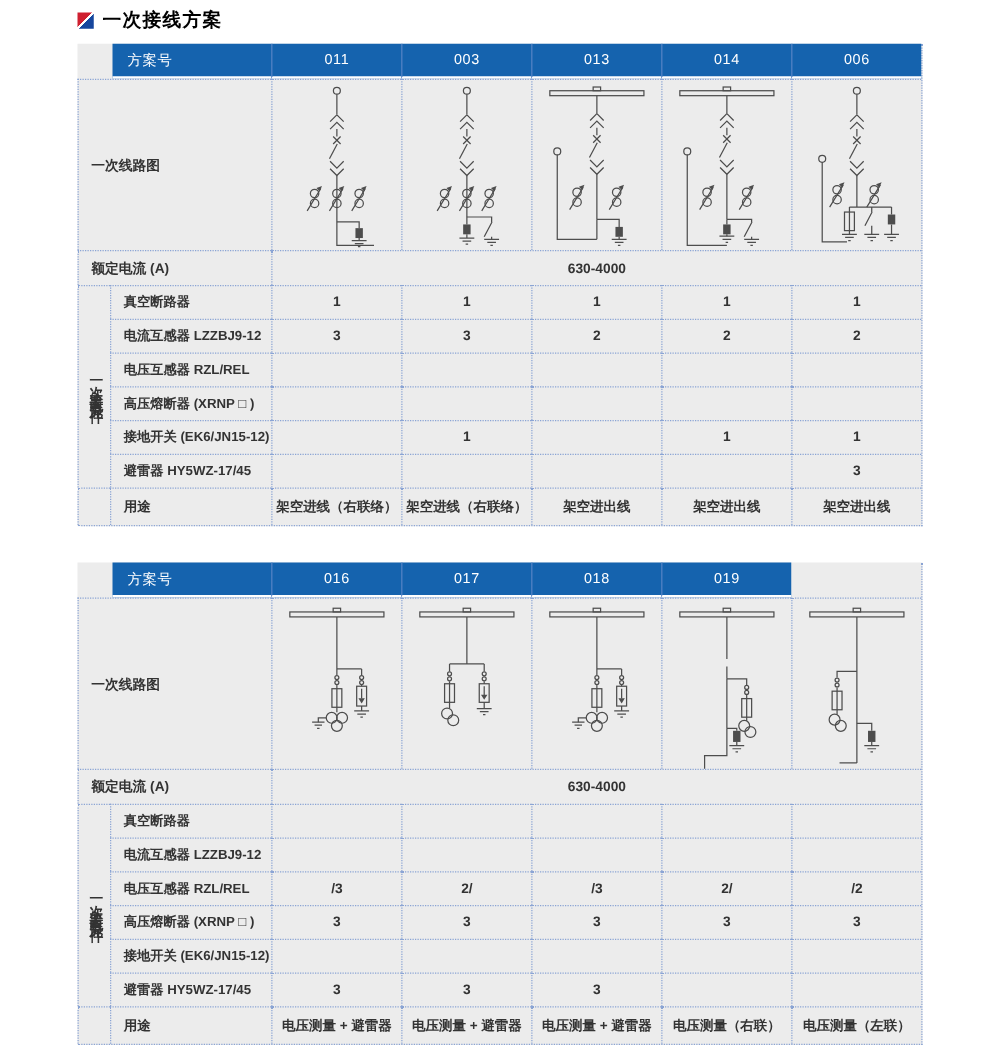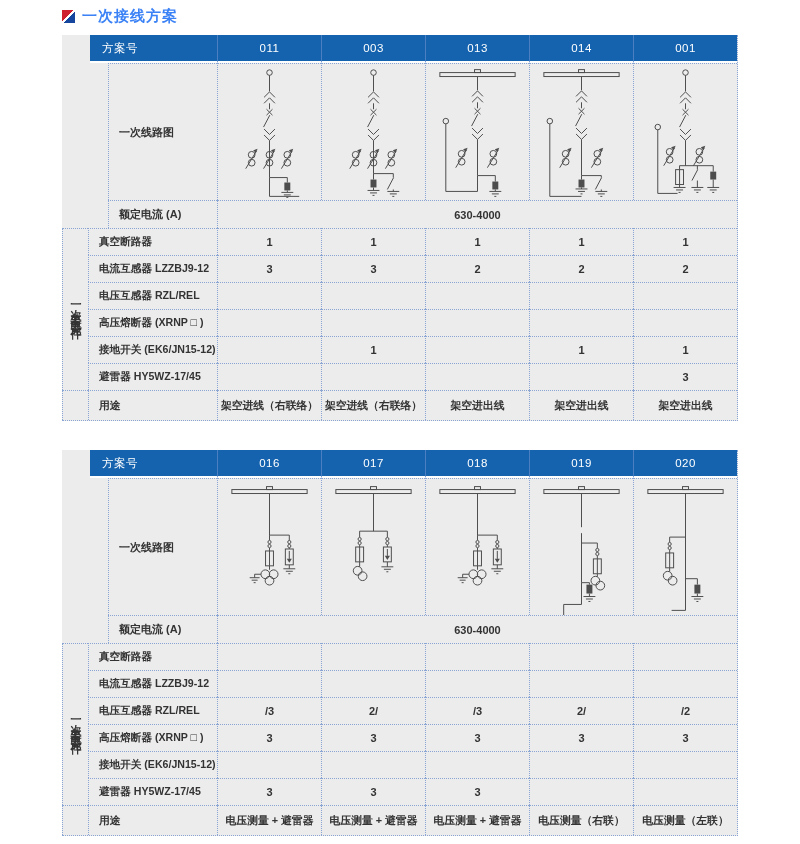--- a/index.html
+++ b/index.html
@@ -1,34 +1,34 @@
 <!DOCTYPE html>
 <html><head>
 <meta charset="utf-8">
 <style>
   html,body{margin:0;padding:0;background:#fff;}
   .page{position:relative;width:800px;height:844px;background:#fff;overflow:hidden;
         font-family:"Liberation Sans","DejaVu Sans",sans-serif;}
   .title-row{position:absolute;left:62px;top:7px;display:flex;align-items:center;gap:7px;}
   .title-icon{width:13px;height:13px;display:inline-block;
       background:linear-gradient(135deg,#cf2030 46%,#ffffff 46%,#ffffff 54%,#16469d 54%);}
-  .title-text{font-size:15px;font-weight:bold;color:#3b82f6;letter-spacing:1px;}
+  .title-text{font-size:15px;font-weight:bold;color:#000000;letter-spacing:1px;}
   .scheme-table{position:absolute;left:62px;display:grid;
       grid-template-columns:26px 129px repeat(5,104px);
       grid-template-rows:28px 137px 28px repeat(6,27px) 30px;
       background:#ececec;border-right:1px dotted #8aa4d4;border-bottom:1px dotted #8aa4d4;}
   #table-0{top:35px;} #table-1{top:450px;}
   .hcell{background:#1563ae;color:#fff;display:flex;align-items:center;justify-content:center;
       font-size:11.5px;letter-spacing:.5px;border-bottom:2px solid #fff;}
   .hcell.hlabel{justify-content:flex-start;padding-left:12px;grid-column:1/3;margin-left:28px;}
   .hcell:not(.hlabel){border-left:1px solid #4c7ec2;}
   .bcell{border-left:1px dotted #8aa4d4;border-top:1px dotted #8aa4d4;display:flex;
       align-items:center;justify-content:center;font-size:11px;font-weight:600;color:#333;
       box-sizing:border-box;}
-  .span2{grid-column:1/3;margin-left:46px;}
+  .span2{grid-column:1/3;}
   .rowlabel{justify-content:flex-start;padding-left:10px;}
   .sublabel{justify-content:flex-start;padding-left:10px;white-space:nowrap;overflow:hidden;font-size:10.6px;text-align:right;}
   .merged{grid-column:3/8;text-align:right;}
   .vlabel{grid-row:span 6;writing-mode:vertical-rl;text-orientation:upright;
       letter-spacing:3px;line-height:1;padding:4px 0;font-size:11px;}
   .diag{padding:0;overflow:hidden;}
   .diag svg{display:block;}
   .usage{font-size:10.8px;}
 </style>
 </head>
@@ -38,21 +38,21 @@
   <div class="title-row">
     <span class="title-icon"></span>
     <span class="title-text">一次接线方案</span>
   </div>
   <section class="scheme-table" id="table-0">
       <div class="hcell hlabel">方案号</div>
       <div class="hcell">011</div>
       <div class="hcell">003</div>
       <div class="hcell">013</div>
       <div class="hcell">014</div>
-      <div class="hcell">001</div>
+      <div class="hcell">006</div>
       <div class="bcell rowlabel span2">一次线路图</div>
       <div class="bcell diag">
 <svg viewBox="0 0 104 137" width="104" height="137">
 <g stroke="#4d4d4d" fill="none" stroke-width="1">
 <circle cx="52" cy="8" r="2.8"></circle>
             <path d="M52 10.8 V27"></path>
 <path d="M46.5 33 L52 27.5 L57.5 33 M46.5 39 L52 33.5 L57.5 39"></path>
             <path d="M52 39 V45"></path>
 <path d="M49 45 L55 51 M55 45 L49 51"></path>
             <path d="M52.3 51 L46 63"></path>
@@ -248,21 +248,20 @@
       <div class="bcell val usage">架空进出线</div>
       <div class="bcell val usage">架空进出线</div>
       <div class="bcell val usage">架空进出线</div>
     </section>
   <section class="scheme-table" id="table-1">
       <div class="hcell hlabel">方案号</div>
       <div class="hcell">016</div>
       <div class="hcell">017</div>
       <div class="hcell">018</div>
       <div class="hcell">019</div>
-      <div class="hcell">020</div>
       <div class="bcell rowlabel span2">一次线路图</div>
       <div class="bcell diag">
 <svg viewBox="0 0 104 137" width="104" height="137">
 <g stroke="#4d4d4d" fill="none" stroke-width="1">
 <rect x="14" y="10" width="76" height="4"></rect>
             <rect x="49" y="7" width="6" height="3"></rect>
 <path d="M52 14 V56 M52 56 H72"></path>
 <path d="M52 56 V61"></path>
             <circle cx="52" cy="63" r="1.6"></circle>
             <circle cx="52" cy="67" r="1.6"></circle>

